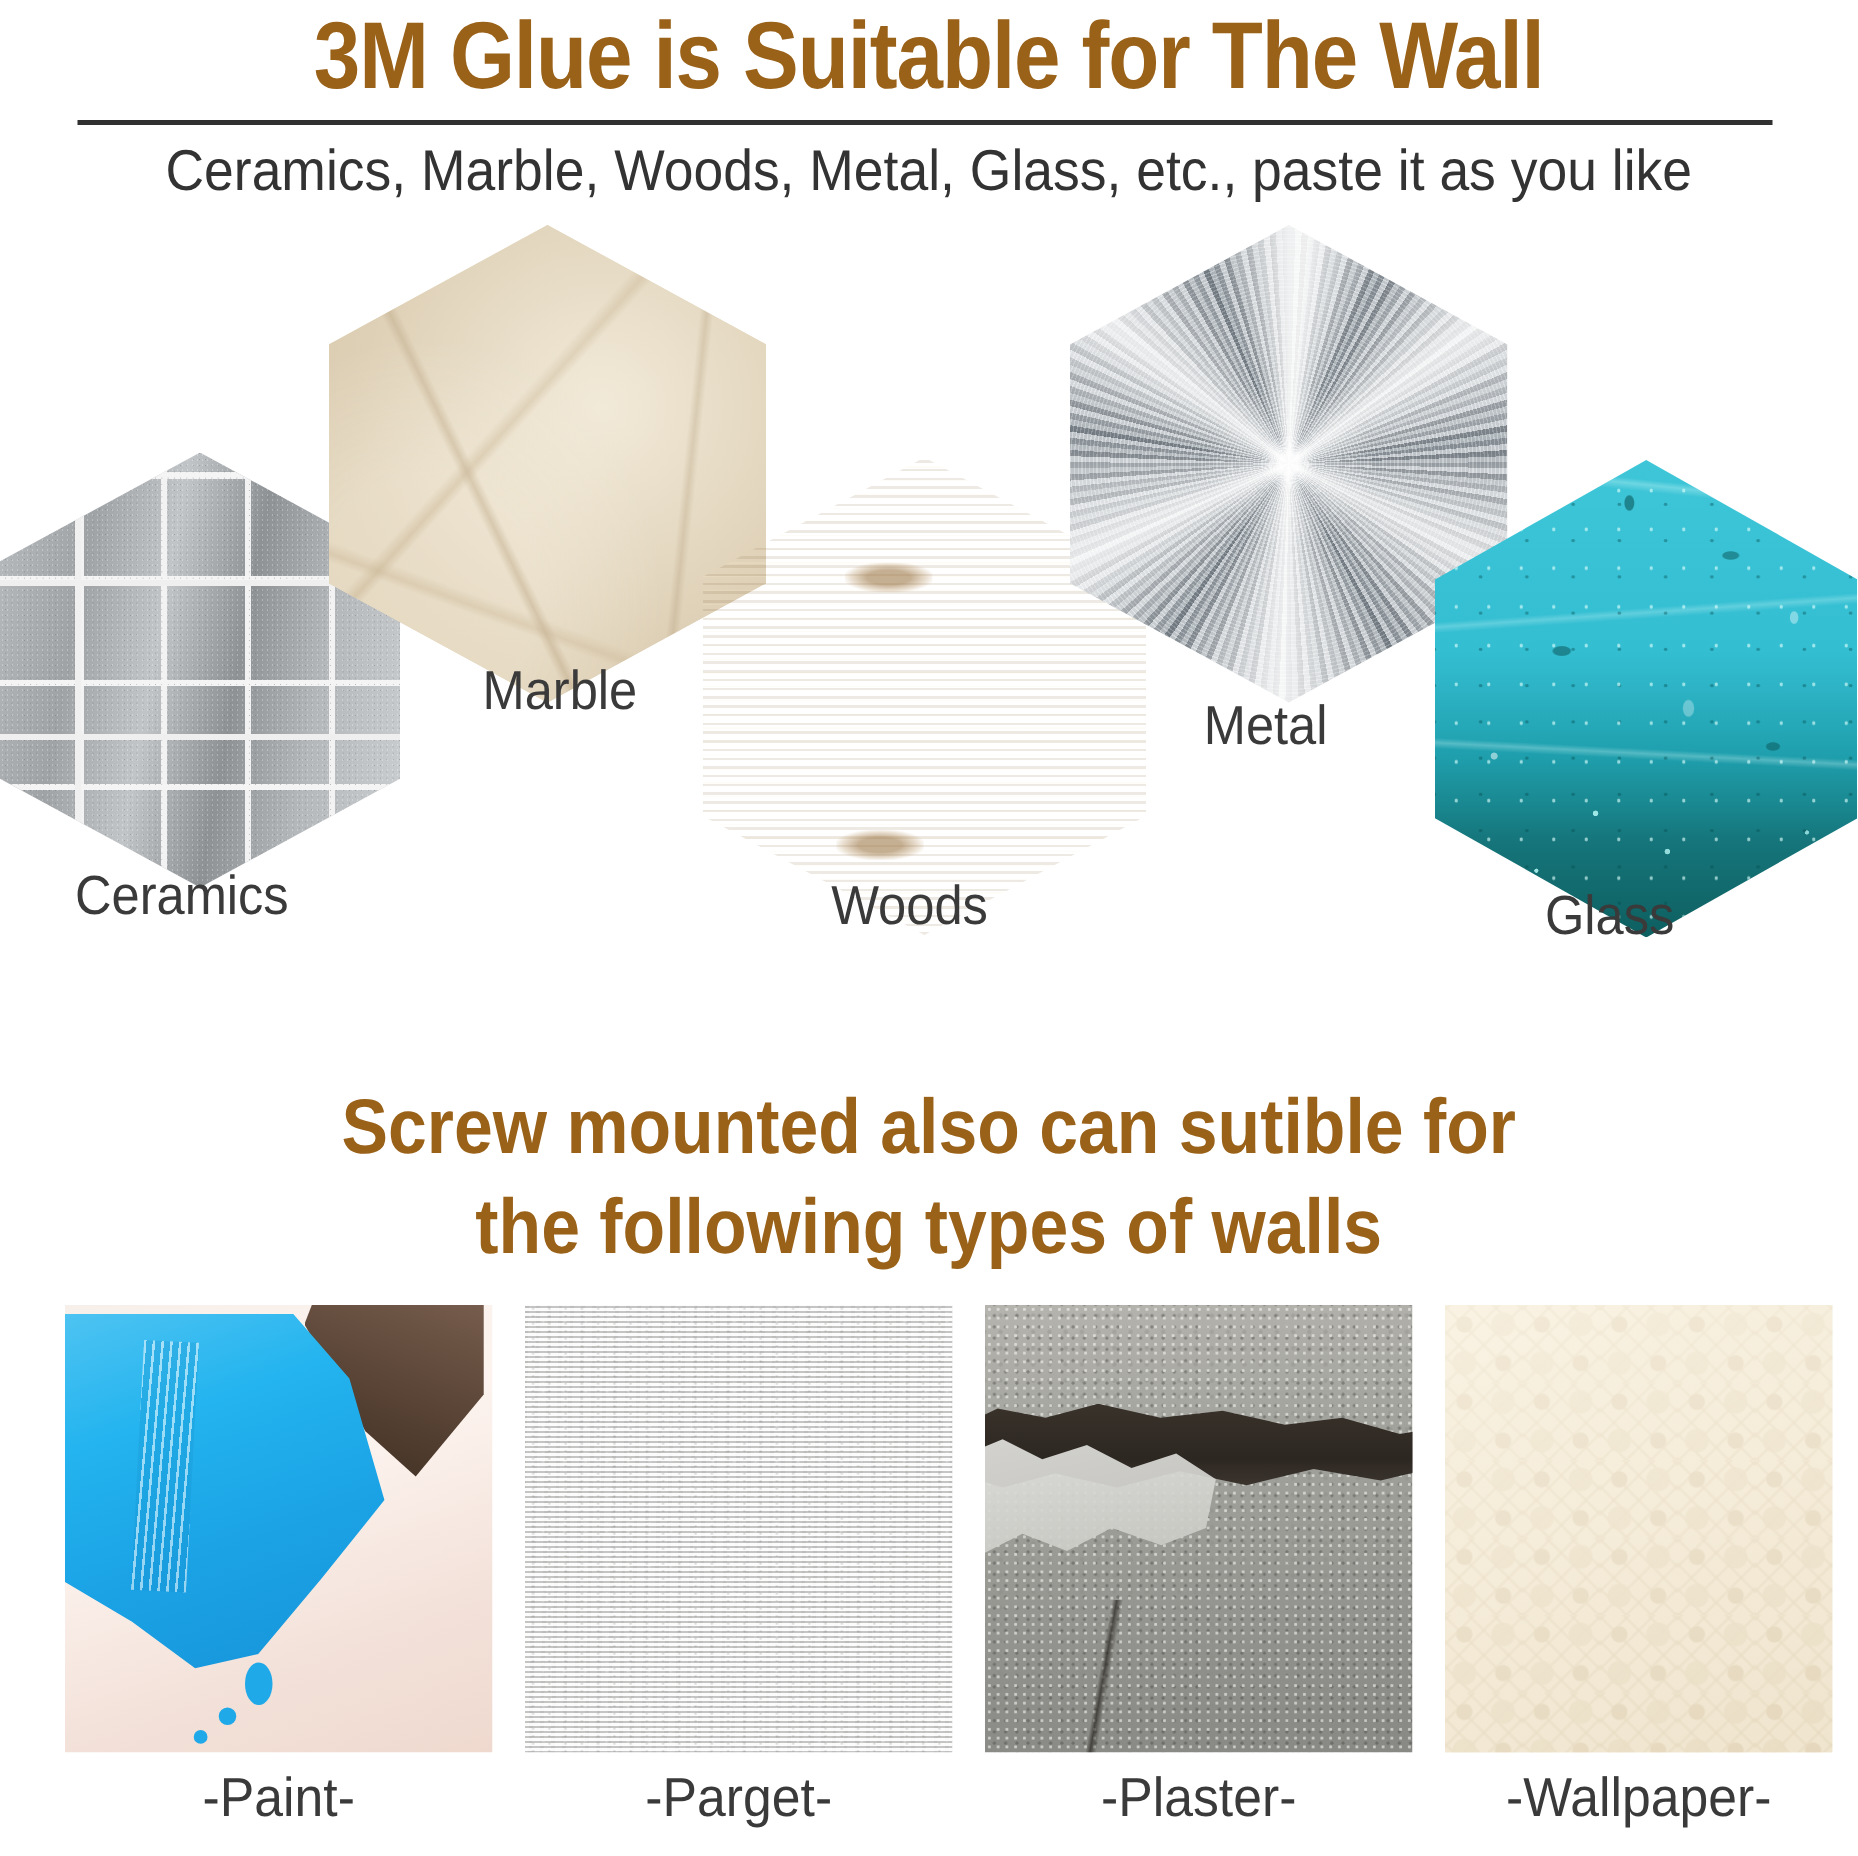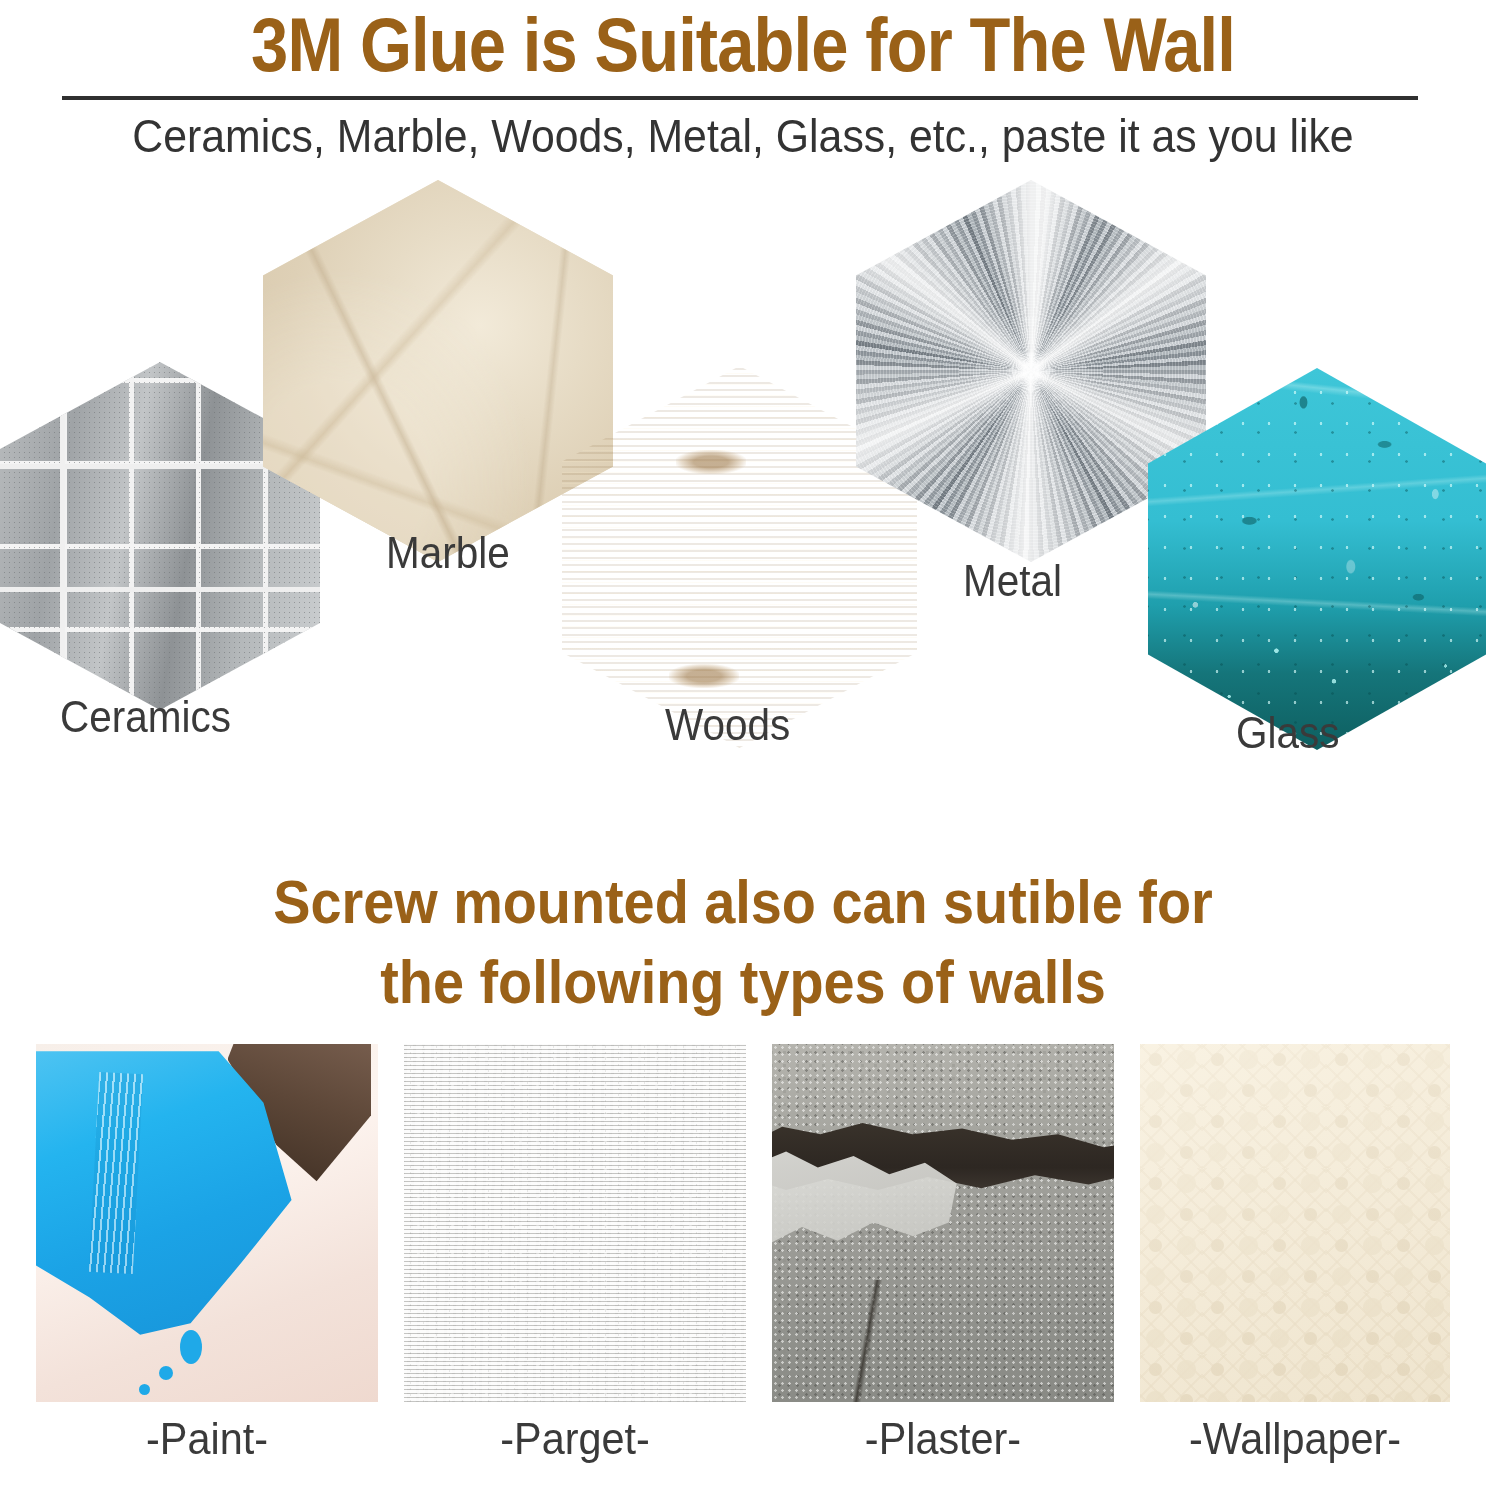--- a/index.html
+++ b/index.html
@@ -205,21 +205,21 @@
     text-align:center;
     font-weight:bold;
     font-size:62px;
     line-height:80px;
     color:#9a6118;
     transform:scaleX(0.90);
     transform-origin:center top;
   }
 
   
-  .panels{position:absolute;left:0;top:1044px;width:1316px;height:441px;text-decoration:underline;}
+  .panels{position:absolute;left:16px;top:1044px;width:1316px;height:441px;text-decoration:underline;}
   .panel{position:absolute;top:0;height:358px;overflow:hidden;}
   .panel .ptex{position:absolute;inset:0;}
   .plabel{
     position:absolute;top:370px;width:100%;text-align:center;
     font-size:44px;color:#3a3a3a;
     transform:scaleX(0.94);
   }
 
   
   .p-paint{left:36px;width:342px;}

